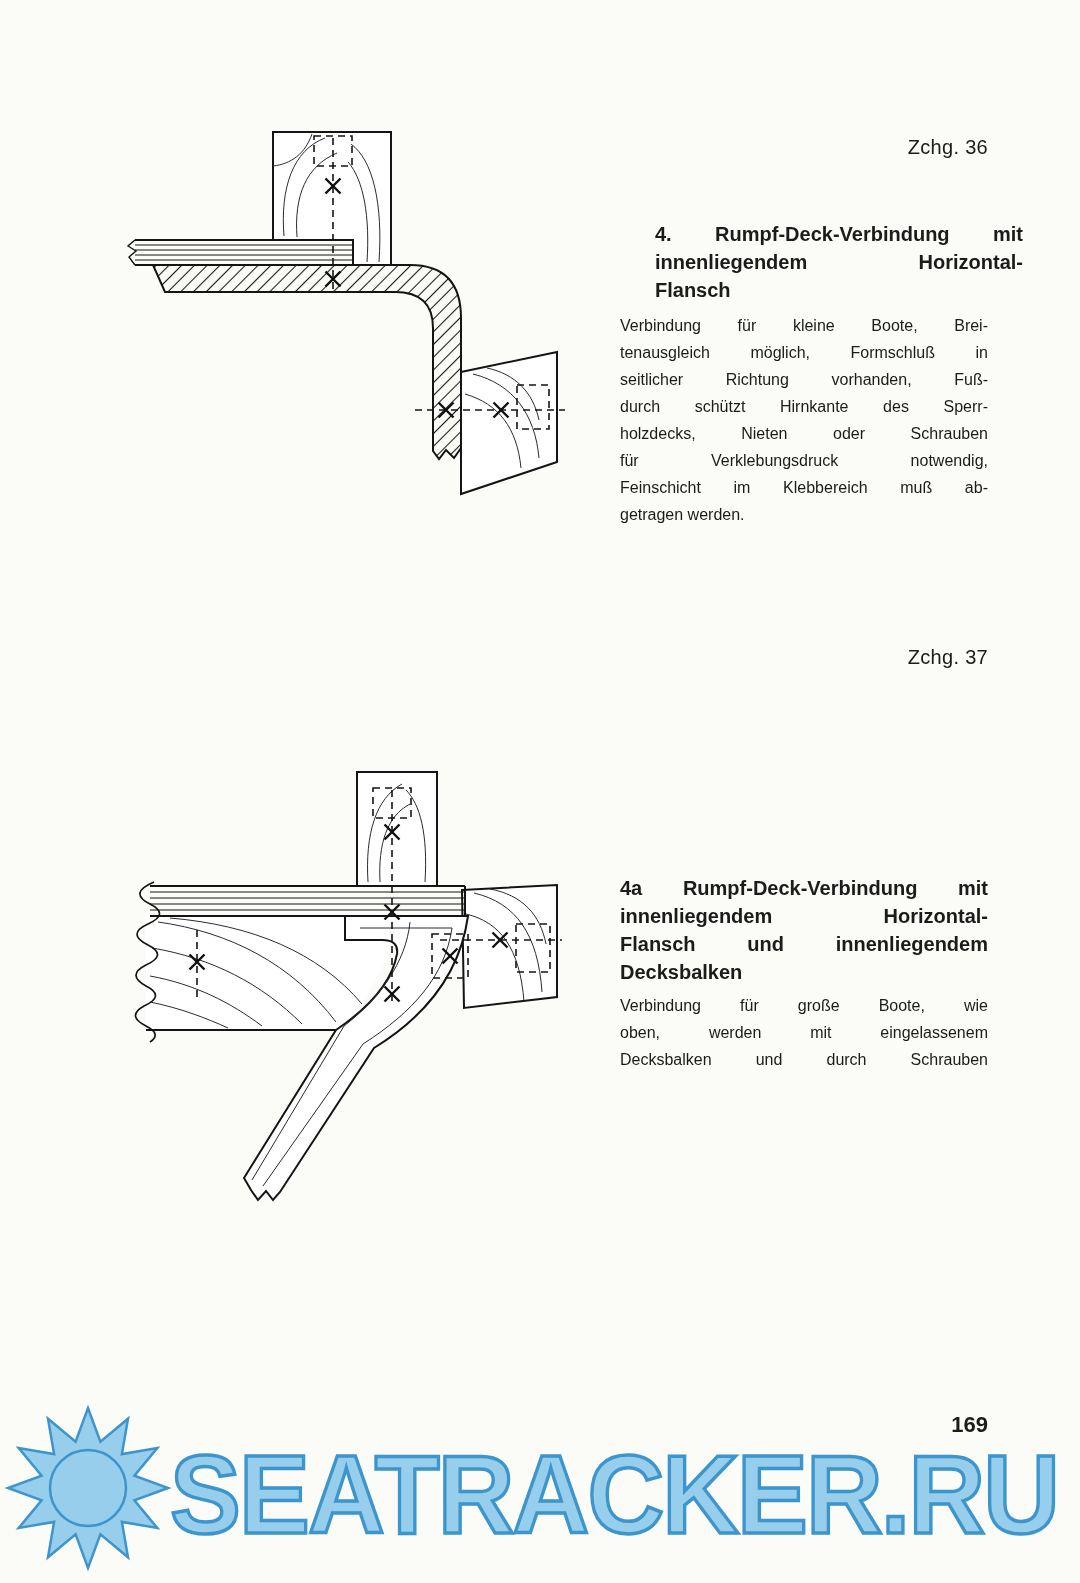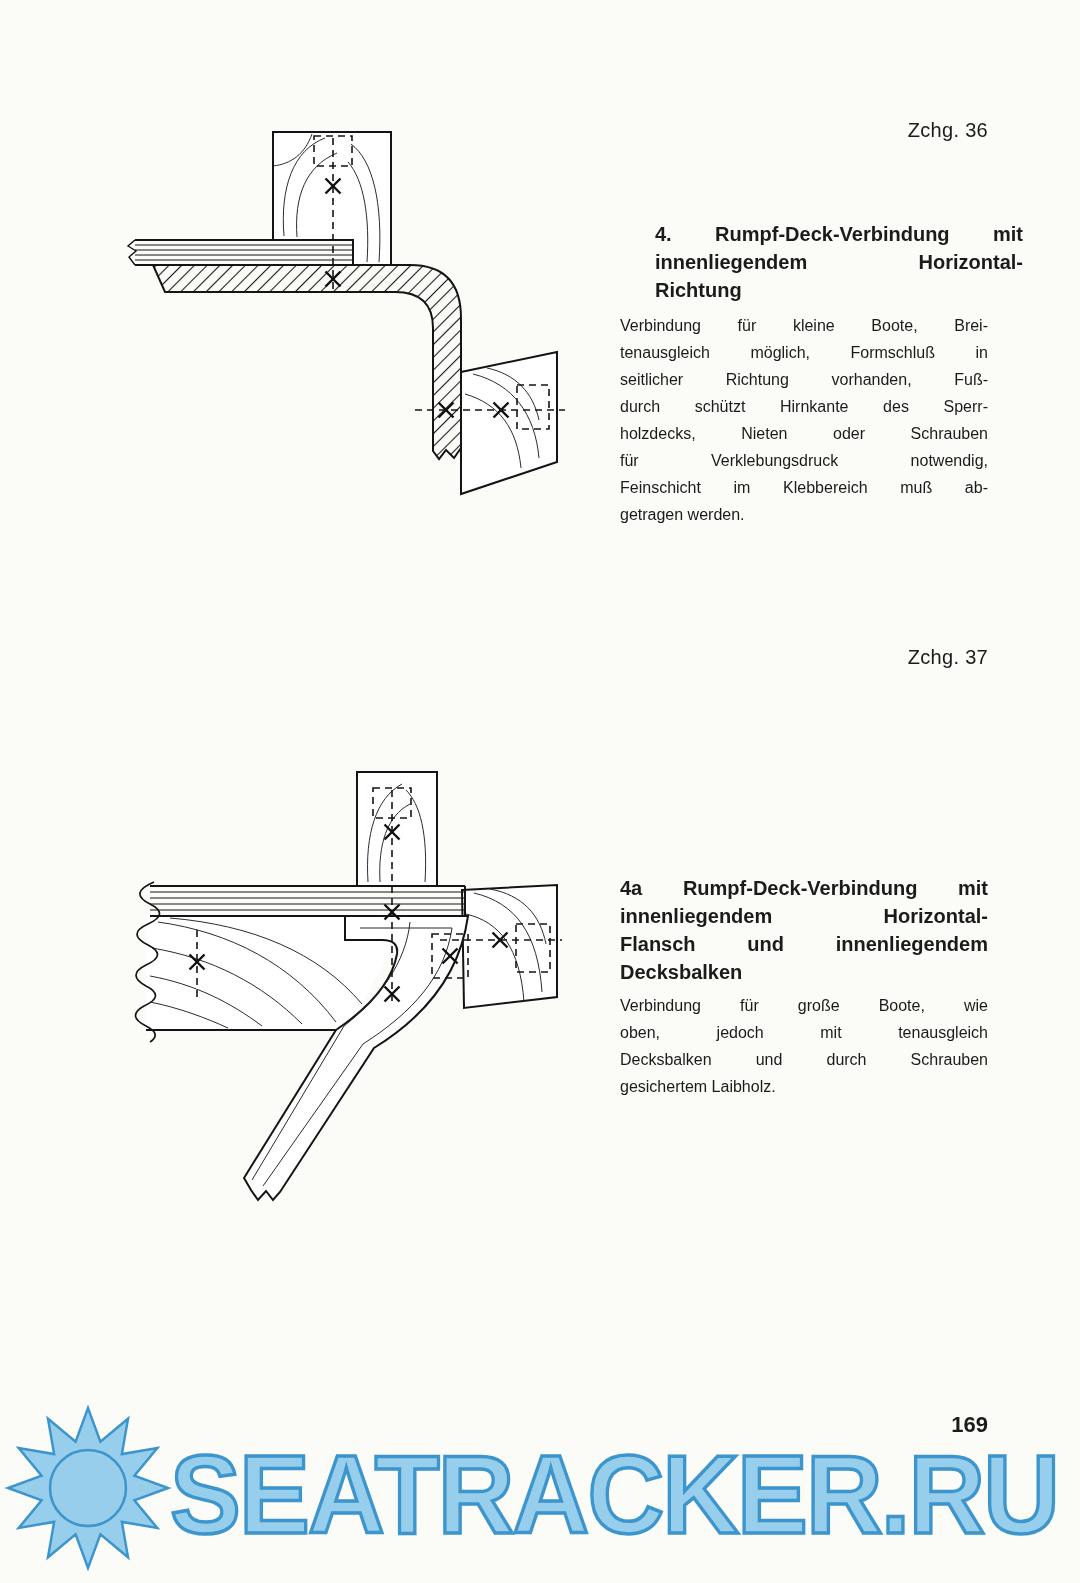--- a/index.html
+++ b/index.html
@@ -5,21 +5,21 @@
 <style>
   * { margin:0; padding:0; box-sizing:border-box; }
   html,body { background:#ffffff; }
   .page {
     position:relative; width:1080px; height:1583px;
     background:#fbfbf8; overflow:hidden;
     font-family:"Liberation Sans", sans-serif; color:#1b1b1b;
   }
   .abs { position:absolute; }
   .fig-label { font-size:20px; letter-spacing:.3px; }
-  .label1 { left:620px; top:119px; width:368px; text-align:right; }
+  .label1 { left:620px; top:136px; width:368px; text-align:right; }
   .label2 { left:620px; top:646px; width:368px; text-align:right; }
   .heading { font-weight:bold; font-size:20px; line-height:28px; }
   .body-text { font-size:16px; line-height:27px; }
   .h1 { left:655px; top:220px; width:368px; }
   .b1 { left:620px; top:312px; width:368px; }
   .h2 { left:620px; top:874px; width:368px; }
   .b2 { left:620px; top:992px; width:368px; }
   .jline { text-align:justify; text-align-last:justify; }
   .jlast { text-align-last:left; }
   .d1 { left:115px; top:122px; }
@@ -84,21 +84,21 @@
     <line class="dash" x1="300" y1="288" x2="450" y2="288"></line>
     <use href="#xm1" transform="translate(218,64)"></use>
     <use href="#xm1" transform="translate(218,157)"></use>
     <use href="#xm1" transform="translate(331,288)"></use>
     <use href="#xm1" transform="translate(386,288)"></use>
   </svg>
 
   <div class="abs heading h1">
       <div class="jline">4. Rumpf-Deck-Verbindung mit</div>
       <div class="jline">innenliegendem Horizontal-</div>
-      <div class="jline jlast">Richtung</div>
+      <div class="jline jlast">Flansch</div>
     </div>
   <div class="abs body-text b1">
       <div class="jline">Verbindung für kleine Boote, Brei-</div>
       <div class="jline">tenausgleich möglich, Formschluß in</div>
       <div class="jline">seitlicher Richtung vorhanden, Fuß-</div>
       <div class="jline">durch schützt Hirnkante des Sperr-</div>
       <div class="jline">holzdecks, Nieten oder Schrauben</div>
       <div class="jline">für Verklebungsdruck notwendig,</div>
       <div class="jline">Feinschicht im Klebbereich muß ab-</div>
       <div class="jline jlast">getragen werden.</div>
@@ -171,23 +171,22 @@
   </svg>
 
   <div class="abs heading h2">
       <div class="jline">4a Rumpf-Deck-Verbindung mit</div>
       <div class="jline">innenliegendem Horizontal-</div>
       <div class="jline">Flansch und innenliegendem</div>
       <div class="jline jlast">Decksbalken</div>
     </div>
   <div class="abs body-text b2">
       <div class="jline">Verbindung für große Boote, wie</div>
-      <div class="jline">oben, jedoch mit tenausgleich</div>
+      <div class="jline">oben, werden mit eingelassenem</div>
       <div class="jline">Decksbalken und durch Schrauben</div>
-      <div class="jline jlast">gesichertem Laibholz.</div>
     </div>
 
   <div class="abs pnum">169</div>
 
   <svg class="abs watermark" width="1080" height="190" viewBox="0 0 1080 190">
     <g transform="translate(88,96)">
       <polygon points="80,0 46.4,12.4 69.3,40 33.9,33.9 40,69.3 12.4,46.4 0,80 -12.4,46.4 -40,69.3 -33.9,33.9 -69.3,40 -46.4,12.4 -80,0 -46.4,-12.4 -69.3,-40 -33.9,-33.9 -40,-69.3 -12.4,-46.4 0,-80 12.4,-46.4 40,-69.3 33.9,-33.9 69.3,-40 46.4,-12.4" stroke-width="2.5" fill="#8fcbec" stroke="#2e8ec9"></polygon>
       <circle r="38" stroke-width="2.5" fill="#8fcbec" stroke="#2e8ec9"></circle>
     </g>
     <text x="170" y="141" textLength="888" lengthAdjust="spacingAndGlyphs" font-size="112" font-weight="bold" letter-spacing="-2" stroke-width="3.5" fill="#8fcbec" stroke="#2e8ec9">SEATRACKER.RU</text>

